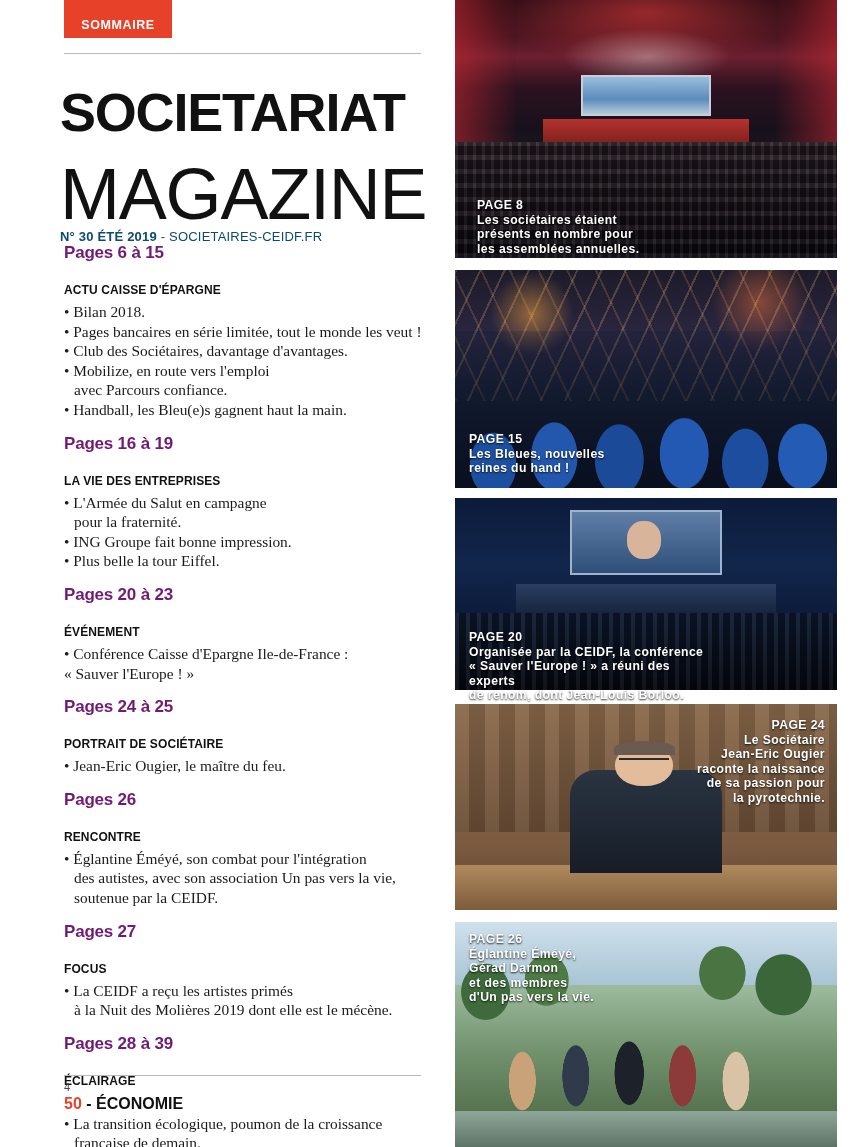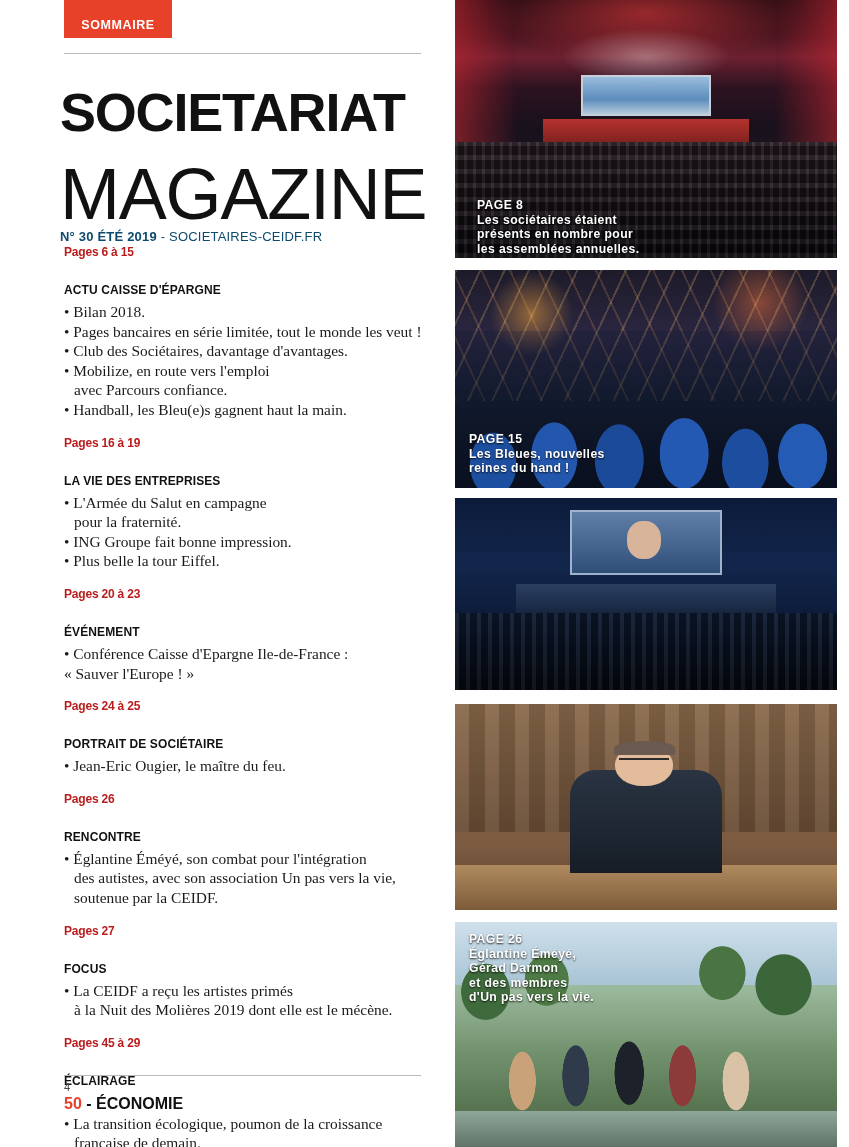--- a/index.html
+++ b/index.html
@@ -77,24 +77,24 @@
   }
   .issue .light { font-weight: normal; }
 
   .toc {
     position: absolute;
     left: 64px; top: 242px;
     width: 366px;
   }
   .toc-section { margin-bottom: 13px; }
   .toc-pages {
-    color: #b91c1c;
-    font-family: "Liberation Sans", sans-serif;
-    font-weight: bold;
-    font-size: 12px;
+    color: #701a75;
+    font-family: "Liberation Sans", sans-serif;
+    font-weight: bold;
+    font-size: 17px;
     line-height: 21px;
     letter-spacing: -0.2px;
   }
   .toc-title {
     font-family: "Liberation Sans", sans-serif;
     font-weight: bold;
     font-size: 12px;
     line-height: 22px;
     letter-spacing: 0.1px;
     color: #111111;
@@ -376,21 +376,21 @@
       <div class="toc-section">
         <div class="toc-pages">Pages 27</div>
         <div class="toc-title">FOCUS</div>
         <div class="toc-item">
           <span>• La CEIDF a reçu les artistes primés</span>
           <span class="cont">à la Nuit des Molières 2019 dont elle est le mécène.</span>
         </div>
       </div>
 
       <div class="toc-section">
-        <div class="toc-pages">Pages 45 à 29</div>
+        <div class="toc-pages">Pages 28 à 39</div>
         <div class="toc-title">ÉCLAIRAGE</div>
         <div class="toc-sub">
           <span class="num">50</span><span> - ÉCONOMIE</span>
         </div>
         <div class="toc-item">
           <span>• La transition écologique, poumon de la croissance</span>
           <span class="cont">française de demain.</span>
         </div>
       </div>
 
@@ -424,30 +424,44 @@
       <span class="pg">PAGE 15</span>
       <span class="pg">Les Bleues, nouvelles</span>
       <span class="pg">reines du hand !</span>
     </div>
 
     <div class="photo" id="photo3">
       <div class="bigscreen"></div>
       <div class="head"></div>
       <div class="panel"></div>
       <div class="audience"></div>
+    </div>
+    <div class="cap" id="cap3">
+      <span class="pg">PAGE 20</span>
+      <span class="pg">Organisée par la CEIDF, la conférence</span>
+      <span class="pg">« Sauver l'Europe ! » a réuni des experts</span>
+      <span class="pg">de renom, dont Jean-Louis Borloo.</span>
     </div>
 
     <div class="photo" id="photo4">
       <div class="wall"></div>
       <div class="desk"></div>
       <div class="body"></div>
       <div class="face"></div>
       <div class="hair"></div>
       <div class="glasses"></div>
     </div>
+    <div class="cap" id="cap4">
+      <span class="pg">PAGE 24</span>
+      <span class="pg">Le Sociétaire</span>
+      <span class="pg">Jean-Eric Ougier</span>
+      <span class="pg">raconte la naissance</span>
+      <span class="pg">de sa passion pour</span>
+      <span class="pg">la pyrotechnie.</span>
+    </div>
 
     <div class="photo" id="photo5">
       <div class="sky"></div>
       <div class="trees"></div>
       <div class="people"></div>
       <div class="basin"></div>
     </div>
     <div class="cap" id="cap5">
       <span class="pg">PAGE 26</span>
       <span class="pg">Églantine Éméyé,</span>

